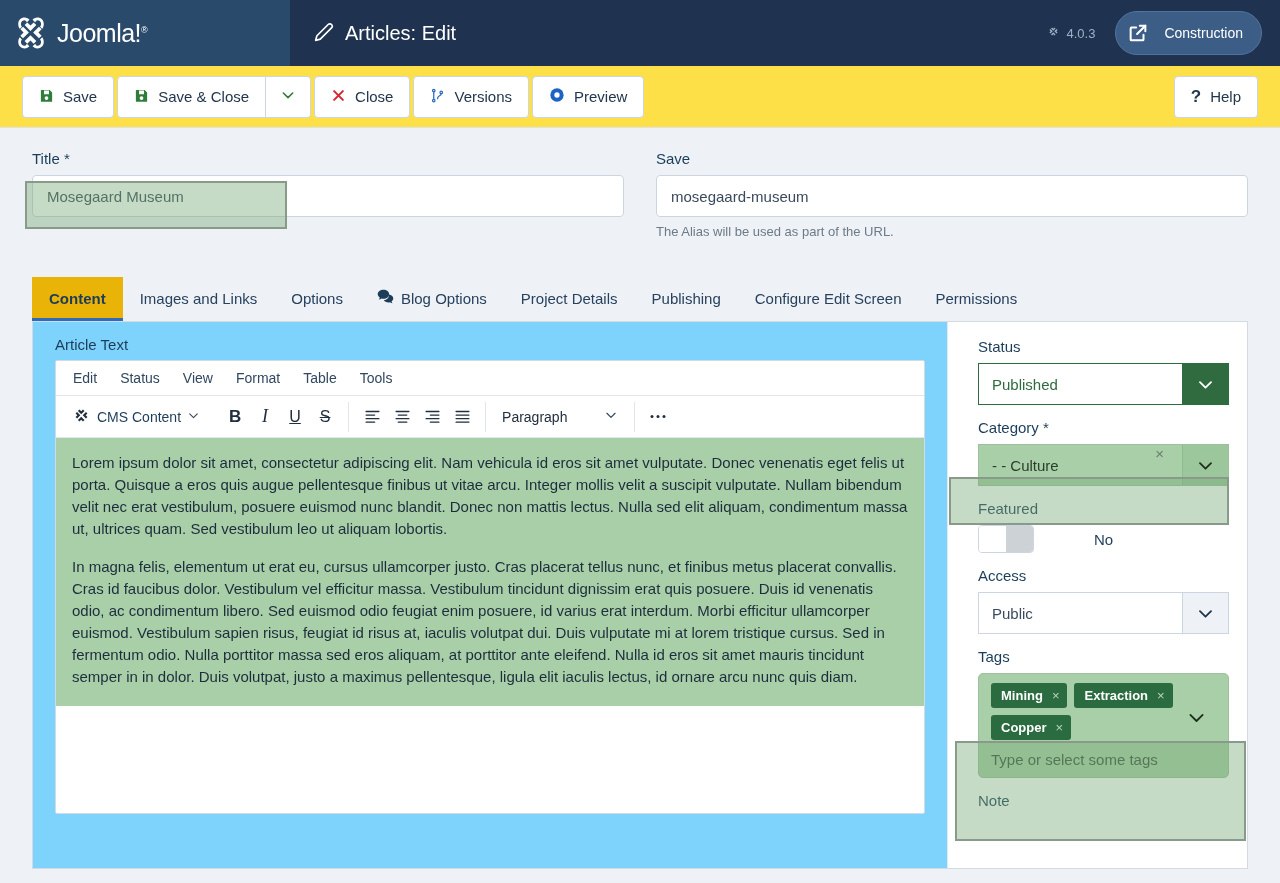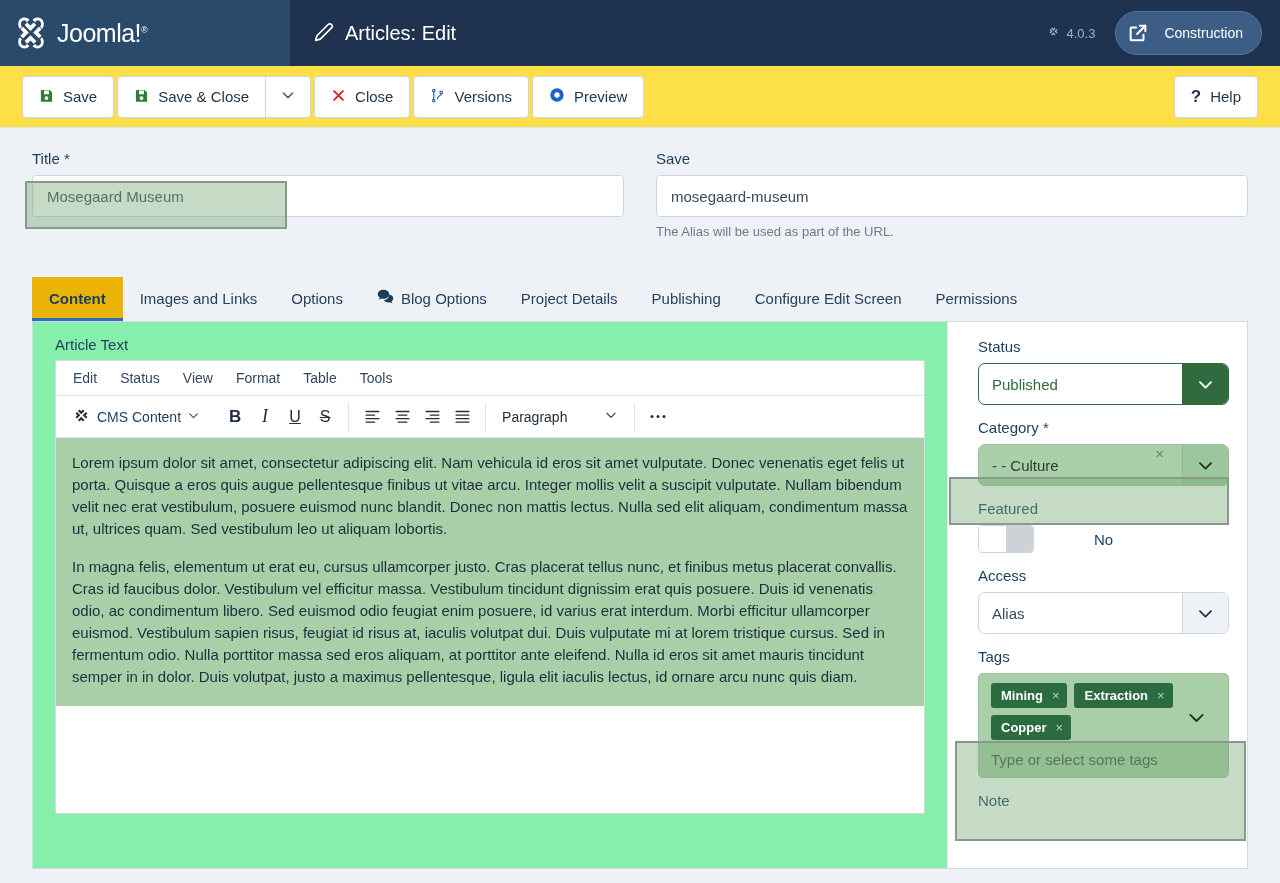--- a/index.html
+++ b/index.html
@@ -80,21 +80,21 @@
   .tabs-wrap { margin:38px 32px 0 32px; border-bottom:1px solid #d3dae2; display:flex; }
   .tab {
     padding:12px 17px 11px 17px; font-size:15px; color:#28415e;
     border-bottom:3px solid transparent; display:flex; align-items:center; gap:7px;
     background:transparent;
   }
   .tab.active { font-weight:bold; color:#1c3d5a; border-bottom-color:#2e6bbd; background:#eab308; }
 
   
   .panel {
-    margin:0 32px; background:#86efac; border:1px solid #d3dae2; border-top:none;
+    margin:0 32px; background:#7dd3fc; border:1px solid #d3dae2; border-top:none;
     display:flex; height:547px;
   }
   .panel-main { flex:1; padding:14px 22px 0 22px; min-width:0; }
   .panel-side {
     width:300px; background:#fff; border-left:1px solid #e4e9ef;
     padding:14px 18px 0 30px;
   }
   .editor-label { font-size:15px; margin-bottom:7px; display:block; }
   .editor {
     border:1px solid #d3dae2; border-radius:2px; background:#fff; height:454px;
@@ -124,21 +124,21 @@
     background:#a8cfa8; padding:14px 16px 18px 16px;
   }
   .ed-body p { margin:0 0 16px 0; font-size:15px; line-height:1.47; color:#1e2d3c; }
   .ed-body p:last-child { margin-bottom:0; }
 
   
   .side-label { font-size:15px; color:#1c3d5a; margin:14px 0 8px 0; display:block; }
   .side-label.first { margin-top:2px; }
   .select-box {
     display:flex; align-items:stretch; height:42px;
-    border:1px solid #ccd5e0; border-radius:7px; overflow:hidden; background:#fff;
+    border:1px solid #ccd5e0; border-radius:0; overflow:hidden; background:#fff;
   }
   .select-box .sel-val {
     flex:1; display:flex; align-items:center; padding:0 13px; font-size:15px; color:#3a4a5c;
   }
   .select-box .sel-caret {
     width:46px; display:flex; align-items:center; justify-content:center;
     background:#eef2f7; border-left:1px solid #ccd5e0;
   }
   .select-box.status { border-color:#2f6b3e; }
   .select-box.status .sel-val { color:#2f6b3e; }
@@ -485,21 +485,21 @@
     <div class="toggle-row">
       <div class="toggle">
         <div class="knob"></div>
         <div class="track"></div>
       </div>
       <span class="toggle-label">No</span>
     </div>
 
     <label class="side-label">Access</label>
     <div class="select-box">
-      <div class="sel-val">Alias</div>
+      <div class="sel-val">Public</div>
       <div class="sel-caret">
         <svg width="19" height="19" viewBox="0 0 24 24" fill="none" stroke="#22364d" stroke-width="2.3" stroke-linecap="round" stroke-linejoin="round">
             <path d="M5 9l7 7 7-7"></path>
           </svg>
       </div>
     </div>
 
     <label class="side-label">Tags</label>
     <div class="tags-field">
       <div class="tags-inner">

